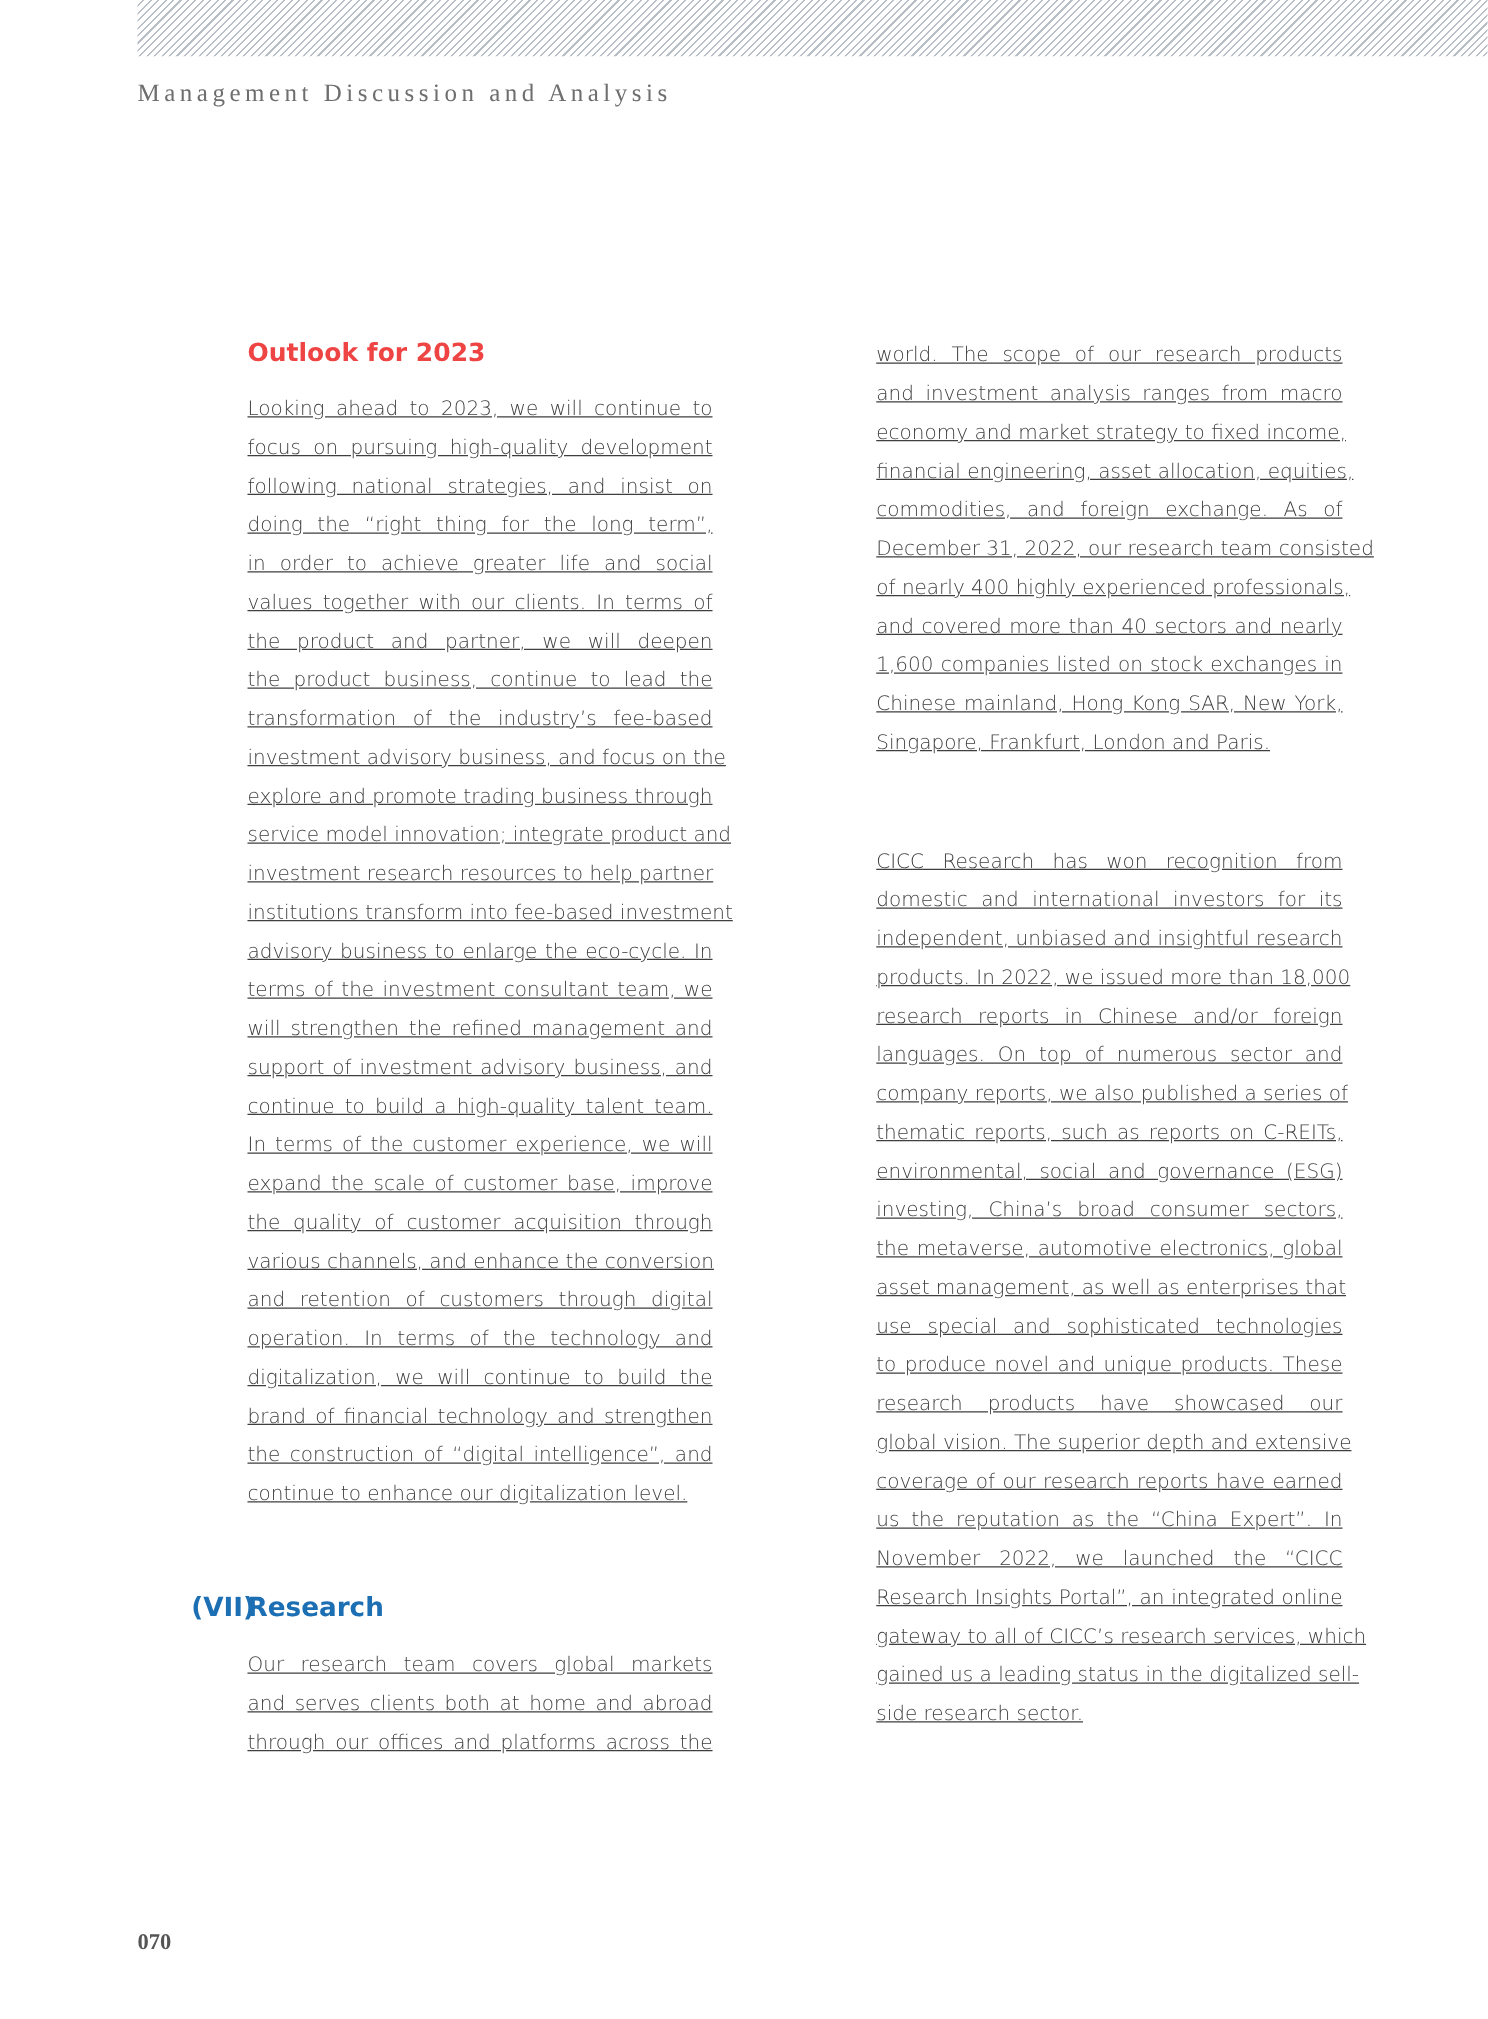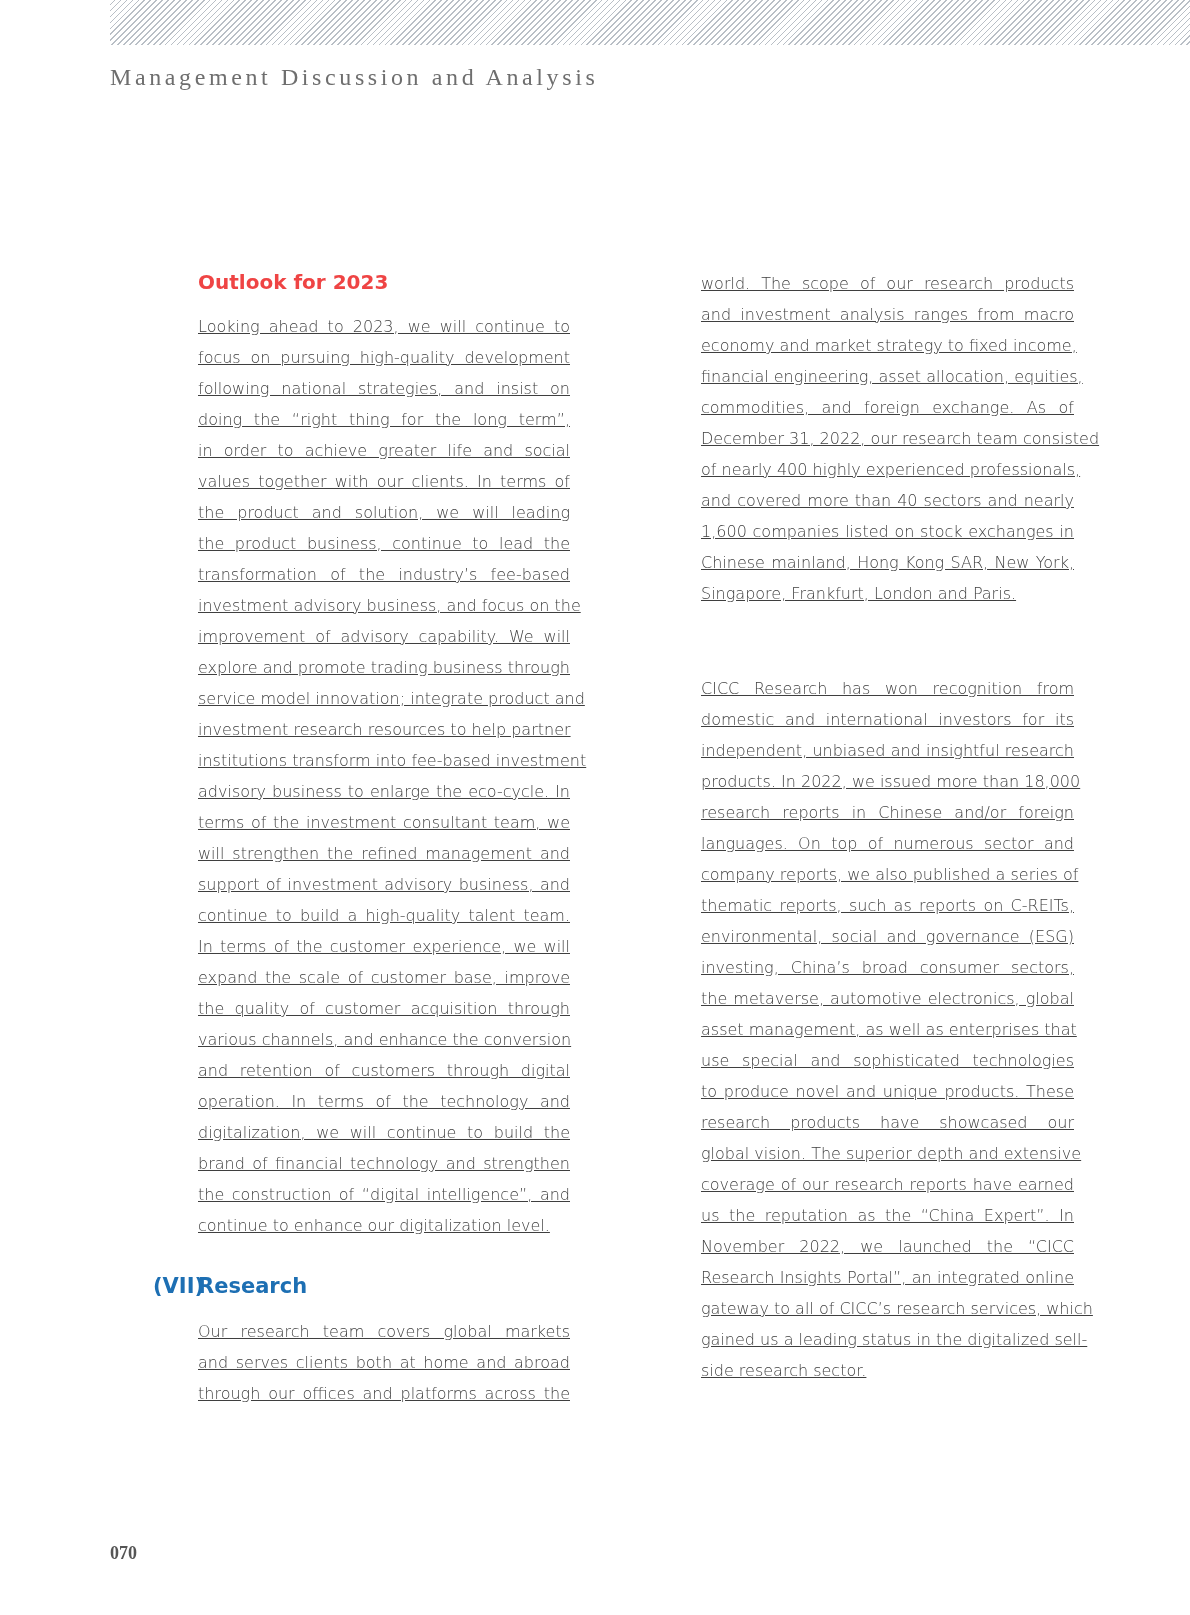--- a/index.html
+++ b/index.html
@@ -4,21 +4,21 @@
 <style>
   html, body { margin: 0; padding: 0; background: #ffffff; }
   body { width: 1190px; height: 1615px; position: relative; overflow: hidden; }
   .stripes {
     position: absolute; left: 110px; top: 0; width: 1080px; height: 45px;
     background: repeating-linear-gradient(135deg, #ffffff 0px, #ffffff 3px, #b9bfc6 3px, #b9bfc6 4.2px);
   }
   .section-header {
     position: absolute; left: 110px; top: 64px;
     font-family: "Liberation Serif", "DejaVu Serif", serif;
-    font-size: 24px; letter-spacing: 3.6px; color: #6e6e6e;
+    font-size: 20px; letter-spacing: 3.6px; color: #6e6e6e;
   }
   .col { position: absolute; font-family: "DejaVu Sans", "Liberation Sans", sans-serif; color: #3f3f3f; text-decoration: underline; }
   .line {
     height: 31px; line-height: 31px; font-size: 16px; font-weight: 300;
     white-space: nowrap; text-align: justify; text-align-last: justify;
     color: #404040;
   }
   .line.last { text-align-last: left; }
   .h-outlook {
     position: absolute; left: 198px; top: 270px;
@@ -50,25 +50,24 @@
 
 <div class="h-outlook">Outlook for 2023</div>
 
 <div class="col para-a">
     <div class="line">Looking ahead to 2023, we will continue to</div>
     <div class="line">focus on pursuing high-quality development</div>
     <div class="line">following national strategies, and insist on</div>
     <div class="line">doing the “right thing for the long term”,</div>
     <div class="line">in order to achieve greater life and social</div>
     <div class="line">values together with our clients. In terms of</div>
-    <div class="line">the product and solution, we will leading</div>
+    <div class="line">the product and partner, we will deepen</div>
     <div class="line">the product business, continue to lead the</div>
     <div class="line">transformation of the industry’s fee-based</div>
     <div class="line">investment advisory business, and focus on the</div>
-    <div class="line">improvement of advisory capability. We will</div>
     <div class="line">explore and promote trading business through</div>
     <div class="line">service model innovation; integrate product and</div>
     <div class="line">investment research resources to help partner</div>
     <div class="line">institutions transform into fee-based investment</div>
     <div class="line">advisory business to enlarge the eco-cycle. In</div>
     <div class="line">terms of the investment consultant team, we</div>
     <div class="line">will strengthen the refined management and</div>
     <div class="line">support of investment advisory business, and</div>
     <div class="line">continue to build a high-quality talent team.</div>
     <div class="line">In terms of the customer experience, we will</div>

